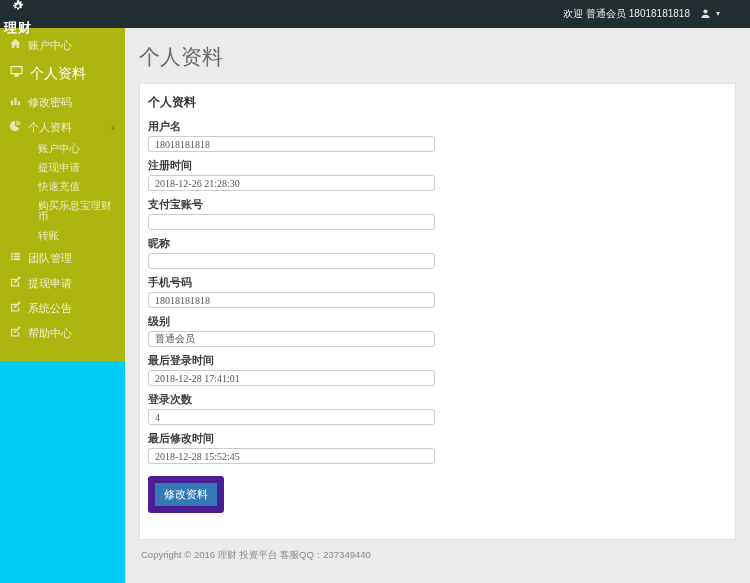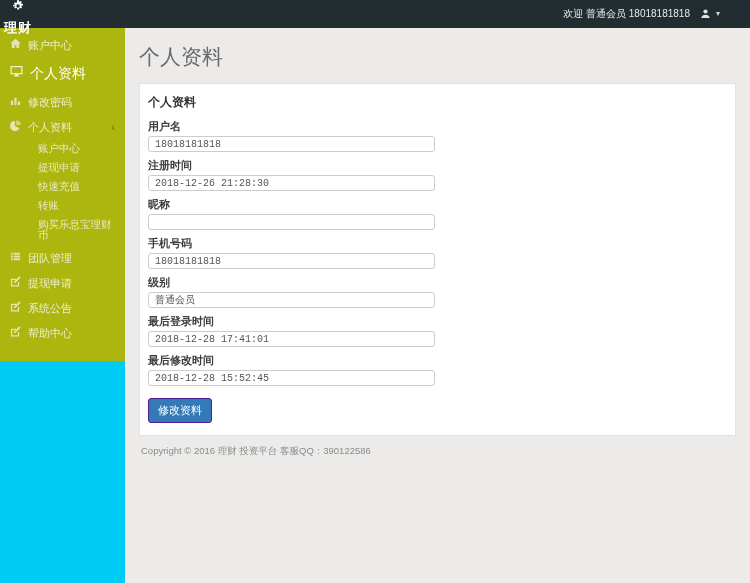--- a/index.html
+++ b/index.html
@@ -68,26 +68,26 @@
   .panel-title { font-size:12px; font-weight:bold; color:#333; margin:0 2px 10px; }
   .form-group { margin:8px 2px 4px; }
   .form-group label {
     display:block; font-size:11px; line-height:11px;
     font-weight:bold; color:#3d3d3d; margin-bottom:4px;
   }
   .form-group input {
     display:block; width:287px; height:16px;
     border:1px solid #cccccc; border-radius:3px;
     padding:1px 6px; font-size:10px; color:#555;
-    font-family:Liberation Mono, monospace;
+    font-family:Liberation Serif, serif;
     background:#fff;
   }
   .btn-primary {
-    margin:8px 2px 0; display:inline-block;
-    background:#337ab7; border:1px solid #4c1d95; color:#fff;
+    margin:8px 2px 14px; display:inline-block;
+    background:#337ab7; border:7px solid #4c1d95; color:#fff;
     font-size:11px; padding:4px 9px; border-radius:3px; cursor:pointer;
     font-family:inherit;
   }
   .footer {
     margin:0 14px; padding:9px 2px;
     font-size:9.5px; color:#8a8a8a;
   }
 </style>
 </head>
 <body>
@@ -151,24 +151,24 @@
       <li class="menu-item">
         <span>账户中心</span>
       </li>
       <li class="menu-item">
         <span>提现申请</span>
       </li>
       <li class="menu-item">
         <span>快速充值</span>
       </li>
       <li class="menu-item">
+        <span>购买乐息宝理财币</span>
+      </li>
+      <li class="menu-item">
         <span>转账</span>
-      </li>
-      <li class="menu-item">
-        <span>购买乐息宝理财币</span>
       </li>
     </ul>
     <li class="menu-item">
       <span><svg viewBox="0 0 12 12" width="11" height="11" fill="currentColor">
             <rect x="1" y="2" width="2" height="2"></rect>
             <rect x="4" y="2" width="7" height="2"></rect>
             <rect x="1" y="5" width="2" height="2"></rect>
             <rect x="4" y="5" width="7" height="2"></rect>
             <rect x="1" y="8" width="2" height="2"></rect>
             <rect x="4" y="8" width="7" height="2"></rect>
@@ -209,37 +209,45 @@
 
     <div class="form-group">
       <label>用户名</label>
       <input type="text" value="18018181818" style="">
     </div>
     <div class="form-group">
       <label>注册时间</label>
       <input type="text" value="2018-12-26 21:28:30" style="">
     </div>
     <div class="form-group">
+      <label>支付宝账号</label>
+      <input type="text" value="" style="">
+    </div>
+    <div class="form-group">
       <label>昵称</label>
       <input type="text" value="" style="">
     </div>
     <div class="form-group">
       <label>手机号码</label>
       <input type="text" value="18018181818" style="">
     </div>
     <div class="form-group">
       <label>级别</label>
       <input type="text" value="普通会员" style="">
     </div>
     <div class="form-group">
       <label>最后登录时间</label>
       <input type="text" value="2018-12-28 17:41:01" style="">
     </div>
     <div class="form-group">
+      <label>登录次数</label>
+      <input type="text" value="4" style="">
+    </div>
+    <div class="form-group">
       <label>最后修改时间</label>
       <input type="text" value="2018-12-28 15:52:45" style="">
     </div>
 
     <button class="btn-primary">修改资料</button>
   </div>
 
-  <div class="footer">Copyright © 2016 理财 投资平台 客服QQ：390122586</div>
+  <div class="footer">Copyright © 2016 理财 投资平台 客服QQ：237349440</div>
 </div>
 
 </body></html>

